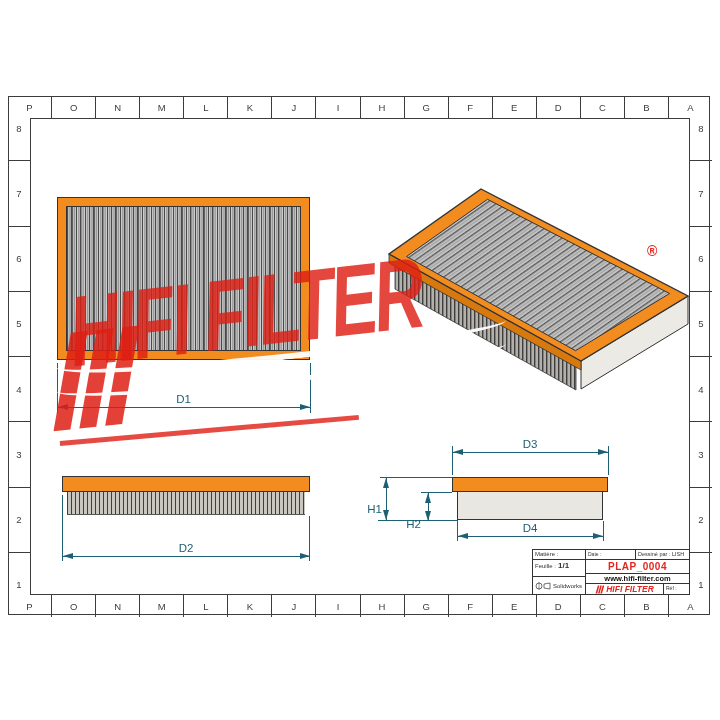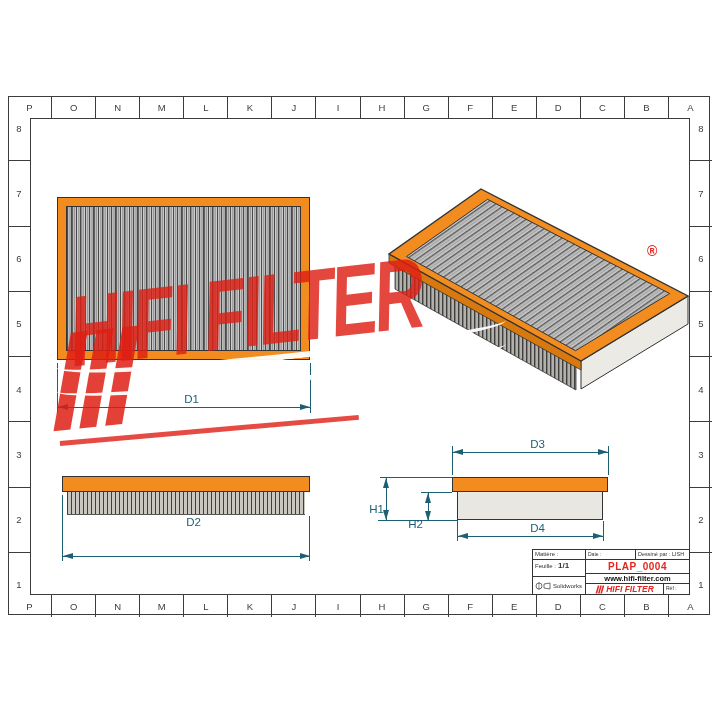--- a/index.html
+++ b/index.html
@@ -50,21 +50,21 @@
   
   .ext{position:absolute;width:1px;background:var(--dim-color);z-index:20;}
   .ext-h{position:absolute;height:1px;background:var(--dim-color);z-index:20;}
   .dl-h{position:absolute;height:1px;background:var(--dim-color);z-index:20;}
   .dl-v{position:absolute;width:1px;background:var(--dim-color);z-index:20;}
   .ar{position:absolute;width:0;height:0;z-index:21;}
   .ar-l{border-top:3.5px solid transparent;border-bottom:3.5px solid transparent;border-right:10px solid var(--dim-color);}
   .ar-r{border-top:3.5px solid transparent;border-bottom:3.5px solid transparent;border-left:10px solid var(--dim-color);}
   .ar-u{border-left:3.5px solid transparent;border-right:3.5px solid transparent;border-bottom:10px solid var(--dim-color);}
   .ar-d{border-left:3.5px solid transparent;border-right:3.5px solid transparent;border-top:10px solid var(--dim-color);}
-  .dim-label{position:absolute;font-size:11.5px;color:var(--dim-color);text-align:right;z-index:22;}
+  .dim-label{position:absolute;font-size:11.5px;color:var(--dim-color);text-align:center;z-index:22;}
 
   
   #wm-text{left:64px;top:282px;font-size:100px;font-weight:900;font-style:italic;
            letter-spacing:-5px;color:rgba(222,30,20,0.82);white-space:nowrap;
            transform:rotate(-6.5deg) scaleX(0.70);transform-origin:left top;z-index:50;line-height:1;}
   #wm-logo{left:48px;top:322px;width:104px;height:112px;z-index:51;transform:rotate(-6deg);}
   .wm-arc{position:absolute;border-radius:50%;z-index:52;}
   #wm-arc1{left:55px;top:328px;width:452px;height:26px;border-bottom:6px solid rgba(255,255,255,0.95);transform:rotate(-6deg);}
   #wm-arc2{left:55px;top:352px;width:452px;height:26px;border-bottom:5px solid rgba(255,255,255,0.95);transform:rotate(-6deg);}
   #wm-arc-red{left:58px;top:396px;width:300px;height:32px;border-bottom:5px solid rgba(222,30,20,0.8);transform:rotate(-5deg);z-index:48;}
@@ -192,21 +192,21 @@
 <div class="dl-h" style="left:57px;top:407px;width:253px"></div>
 <div class="ar ar-l" style="left:57.5px;top:403.5px"></div>
 <div class="ar ar-r" style="left:300px;top:403.5px"></div>
 <div class="dim-label" style="left:168px;top:393px;width:31px">D1</div>
 
 <div class="ext" style="left:62px;top:495px;height:66px"></div>
 <div class="ext" style="left:309px;top:516px;height:45px"></div>
 <div class="dl-h" style="left:62px;top:556px;width:248px"></div>
 <div class="ar ar-l" style="left:62.5px;top:552.5px"></div>
 <div class="ar ar-r" style="left:299.5px;top:552.5px"></div>
-<div class="dim-label" style="left:171px;top:516px;width:30px">D2</div>
+<div class="dim-label" style="left:171px;top:542px;width:30px">D2</div>
 
 <div class="ext" style="left:452px;top:446px;height:29px"></div>
 <div class="ext" style="left:607.5px;top:446px;height:29px"></div>
 <div class="dl-h" style="left:452px;top:452px;width:156px"></div>
 <div class="ar ar-l" style="left:452.5px;top:448.5px"></div>
 <div class="ar ar-r" style="left:598px;top:448.5px"></div>
 <div class="dim-label" style="left:515px;top:438px;width:30px">D3</div>
 
 <div class="ext" style="left:457px;top:521px;height:20px"></div>
 <div class="ext" style="left:602.5px;top:521px;height:20px"></div>

